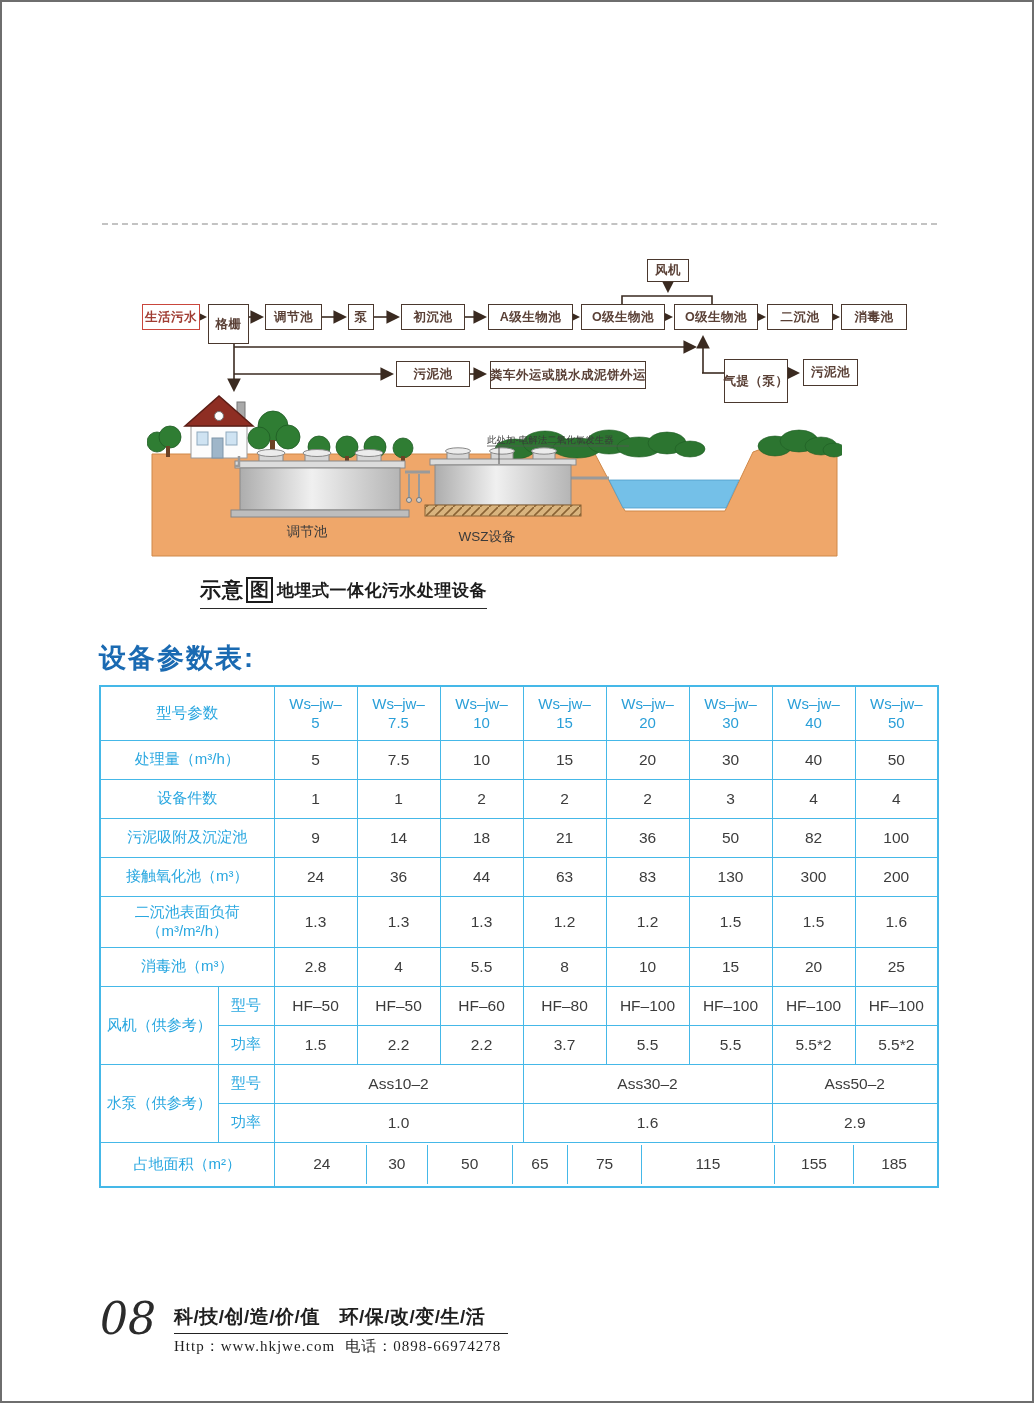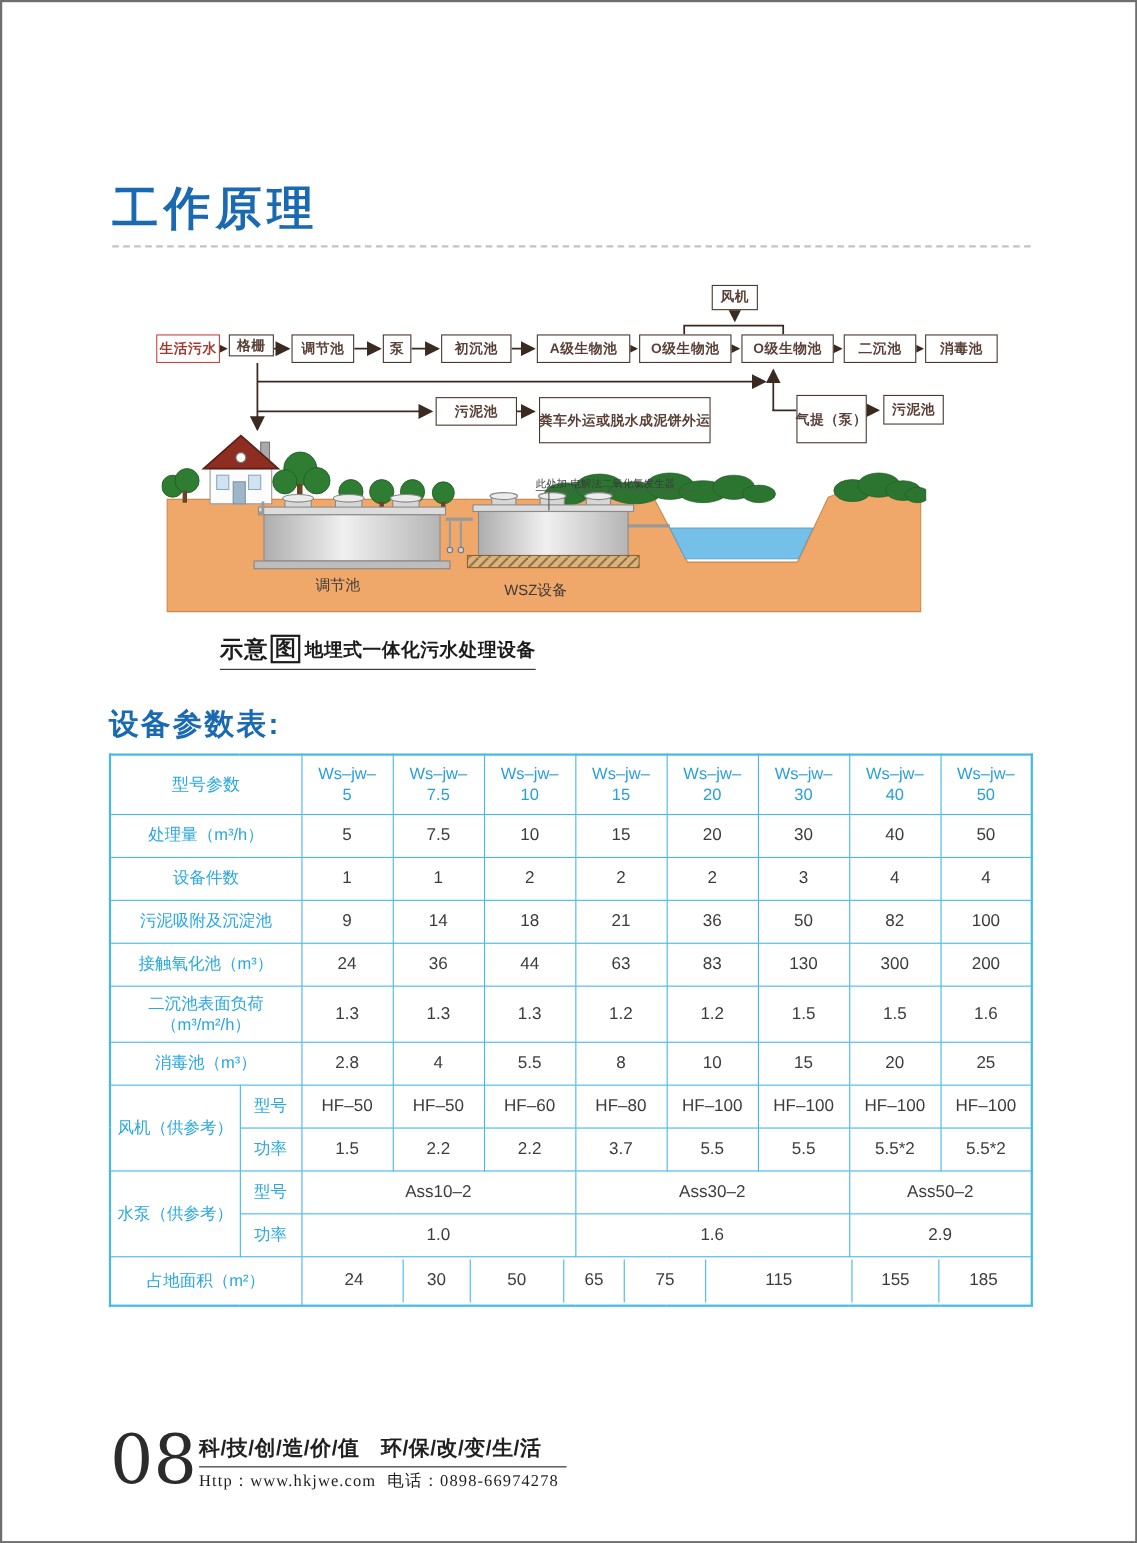--- a/index.html
+++ b/index.html
@@ -62,39 +62,38 @@
     color:var(--value-text,#3c3c3c);font-size:15.5px;box-sizing:border-box;}
   .foot-cell:first-child{border-left:none;}
   
   .custom-note{
     position:absolute;left:100px;top:1205px;
     font-size:23px;font-weight:bold;color:#141414;letter-spacing:1px;
   }
   .footer{position:absolute;left:98px;top:1296px;display:flex;align-items:flex-start;}
   .page-number{
     font-family:"DejaVu Serif","Liberation Serif",serif;
-    font-size:62px;line-height:.95;color:#2b2b2b;
-  }
-  .footer-right{margin-left:2px;width:334px;padding-top:6px;}
+    font-style:italic;font-size:44px;line-height:.95;color:#2b2b2b;
+  }
+  .footer-right{margin-left:18px;width:334px;padding-top:6px;}
   .slogan{
     font-size:19px;font-weight:bold;color:#1f1f1f;letter-spacing:.5px;
     padding-bottom:3px;border-bottom:1.5px solid #222;white-space:nowrap;
   }
   .contact{
     margin-top:3px;font-family:"Liberation Serif","DejaVu Serif",serif;
     font-size:15px;color:#1f1f1f;letter-spacing:1px;white-space:nowrap;
   }
   .contact span{margin-right:10px;}
 </style>
 </head>
 <body>
 
 <div class="page">
 
-  <h1 class="page-title">工作原理</h1>
   <div class="title-rule"></div>
 
   <div class="diagram">
 
     <svg class="flow-lines" width="1034" height="420" viewBox="0 0 1034 420">
       <defs>
         <marker id="ah" viewBox="0 0 10 10" refX="8.5" refY="5" markerWidth="8.5" markerHeight="8.5" orient="auto-start-reverse">
           <path d="M0,0 L10,5 L0,10 Z" fill="#3a2a20"></path>
         </marker>
       </defs>
@@ -115,31 +114,31 @@
         <line x1="701" y1="371" x2="701" y2="335" marker-end="url(#ah)"></line>
         <line x1="722" y1="371" x2="700" y2="371"></line>
         <line x1="232" y1="372" x2="390" y2="372" marker-end="url(#ah)"></line>
         <line x1="468" y1="372" x2="483" y2="372" marker-end="url(#ah)"></line>
         <line x1="786" y1="371" x2="796" y2="371" marker-end="url(#ah)"></line>
       </g>
     </svg>
 
     <div class="fbox" style="left:645px;top:257px;width:42px;height:23px">风机</div>
     <div class="fbox red" style="left:140px;top:302px;width:58px;height:26px">生活污水</div>
-    <div class="fbox" style="left:206px;top:302px;width:41px;height:20px">格栅</div>
+    <div class="fbox" style="left:206px;top:302px;width:41px;height:40px">格栅</div>
     <div class="fbox" style="left:263px;top:302px;width:57px;height:26px">调节池</div>
     <div class="fbox" style="left:346px;top:302px;width:26px;height:26px">泵</div>
     <div class="fbox" style="left:399px;top:302px;width:64px;height:26px">初沉池</div>
     <div class="fbox" style="left:486px;top:302px;width:85px;height:26px">A级生物池</div>
     <div class="fbox" style="left:579px;top:302px;width:84px;height:26px">O级生物池</div>
     <div class="fbox" style="left:672px;top:302px;width:84px;height:26px">O级生物池</div>
     <div class="fbox" style="left:765px;top:302px;width:66px;height:26px">二沉池</div>
     <div class="fbox" style="left:839px;top:302px;width:66px;height:26px">消毒池</div>
     <div class="fbox" style="left:394px;top:359px;width:74px;height:26px">污泥池</div>
-    <div class="fbox" style="left:488px;top:359px;width:156px;height:42px">粪车外运或脱水成泥饼外运</div>
+    <div class="fbox" style="left:488px;top:359px;width:156px;height:28px">粪车外运或脱水成泥饼外运</div>
     <div class="fbox" style="left:722px;top:357px;width:64px;height:44px">气提（泵）</div>
     <div class="fbox" style="left:801px;top:357px;width:55px;height:27px">污泥池</div>
 
     <svg class="illus" width="695" height="180" viewBox="0 0 695 180">
       <defs>
         <linearGradient id="tg" x1="0" y1="0" x2="1" y2="0">
           <stop offset="0" stop-color="#adadad"></stop>
           <stop offset="0.45" stop-color="#f0f0f0"></stop>
           <stop offset="1" stop-color="#b5b5b5"></stop>
         </linearGradient>

